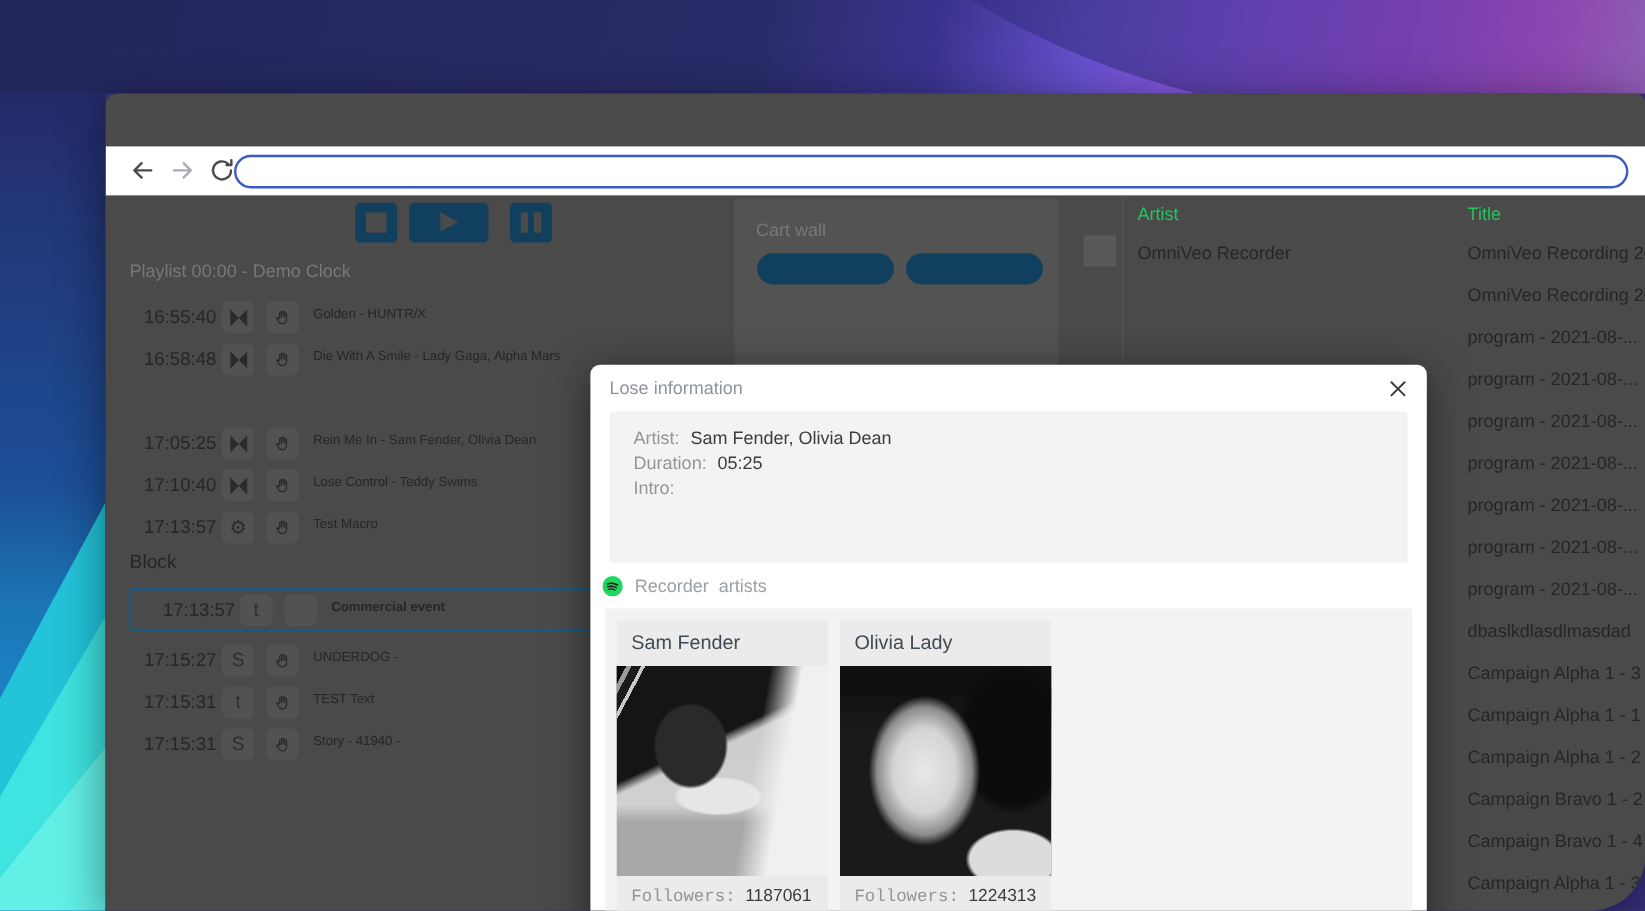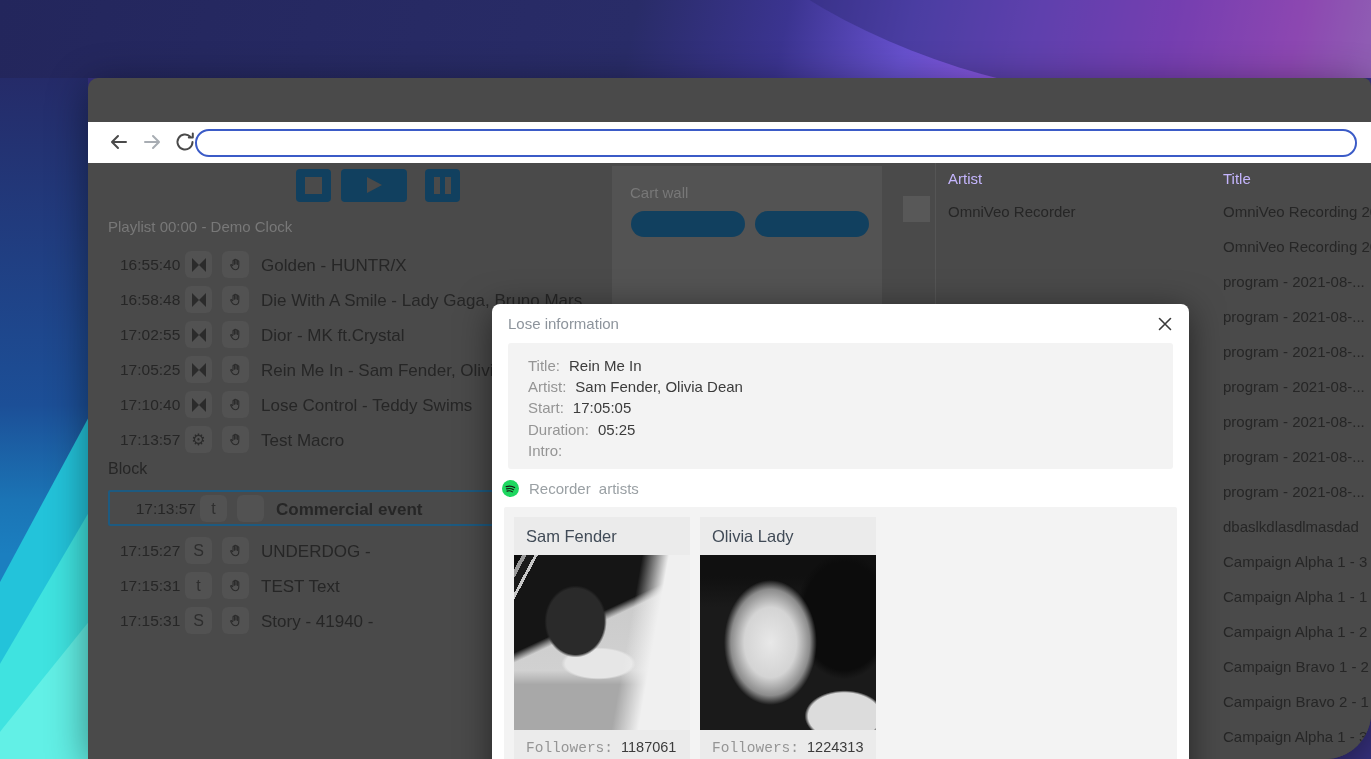--- a/index.html
+++ b/index.html
@@ -42,40 +42,40 @@
   .t-play::after { content:""; position:absolute; left:26px; top:8px; border-left:15px solid #4a4a4a; border-top:8.5px solid transparent; border-bottom:8.5px solid transparent; }
   .t-pause { position:absolute; left:337px; top:6px; width:35px; height:33px; background:#11405f; border-radius:4px; }
   .t-pause::before { content:""; position:absolute; left:9px; top:8px; width:6px; height:17px; background:#4a4a4a; }
   .t-pause::after { content:""; position:absolute; left:20px; top:8px; width:6px; height:17px; background:#4a4a4a; }
 
   .pl-header { position:absolute; left:20px; top:55px; font-size:15px; color:#787878; }
   .pl-row { position:absolute; left:0; height:28px; width:520px; }
   .pl-time { position:absolute; left:32px; top:5px; width:58px; text-align:right; font-size:15.5px; color:#262626; }
   .chip { position:absolute; top:0; width:27px; height:27px; background:#525252; border-radius:6px; display:flex; align-items:center; justify-content:center; }
   .chip.c1 { left:97px; } .chip.c2 { left:134px; }
-  .pl-title { position:absolute; left:173px; top:5px; font-size:17px; color:#262626; white-space:nowrap; }
+  .pl-title { position:absolute; left:173px; top:5px; font-size:11px; color:#262626; white-space:nowrap; }
   .tri { display:inline-block; width:0; height:0; }
   .tri.r { border-left:7px solid #2b2b2b; border-top:7px solid transparent; border-bottom:7px solid transparent; }
   .tri.l { border-right:7px solid #2b2b2b; border-top:7px solid transparent; border-bottom:7px solid transparent; }
   .gear { font-size:16px; color:#2b2b2b; font-family:"DejaVu Sans",sans-serif; }
   .ltr { font-size:16px; color:#2e2e2e; }
   .block-label { position:absolute; left:20px; top:297px; font-size:16px; color:#262626; }
   .comm-row { position:absolute; left:20px; top:327px; width:500px; height:36px; border:2px solid #1d5a80; border-radius:2px; }
   .comm-row .pl-time { left:20px; top:8px; width:66px; }
   .comm-row .chip.c1 { left:90px; top:3px; } .comm-row .chip.c2 { left:127px; top:3px; }
   .comm-row .pl-title { left:166px; top:8px;font-weight:bold; }
 
   .cart-panel { position:absolute; left:524px; top:3px; width:270px; height:593px; background:#535353; }
   .cart-header { position:absolute; left:18px; top:18px; font-size:15px; color:#787878; }
   .cart-btn { position:absolute; top:45px; width:114px; height:26px; border-radius:13px; background:#11405f; border:none; }
   .cart-btn.b1 { left:19px; } .cart-btn.b2 { left:143px; }
 
   .lib-divider { position:absolute; left:847px; top:0; width:1px; height:596px; background:#555; }
   .lib-thumb { position:absolute; left:815px; top:33px; width:27px; height:26px; background:#585858; }
-  .lib-h { position:absolute; top:7px; font-size:15px; color:#c4b5fd; }
+  .lib-h { position:absolute; top:7px; font-size:15px; color:#22c55e; }
   .lib-h.artist { left:860px; } .lib-h.title { left:1135px; }
   .lib-row { position:absolute; font-size:15px; color:#262626; white-space:nowrap; }
   .lib-row.artist { left:860px; }
   .lib-row.title { left:1135px; }
 
   
   .modal { position:absolute; left:404px; top:141px; width:697px; height:640px; background:#ffffff; border-radius:8px;
     box-shadow:0 6px 34px rgba(0,0,0,.5); }
   .modal-title { position:absolute; left:16px; top:11px; font-size:15px; color:#8d949c; }
   .modal-close { position:absolute; right:14px; top:10px; width:20px; height:20px; cursor:pointer; }
@@ -162,34 +162,21 @@
       <span class="pl-time">16:58:48</span>
       <span class="chip c1">
           <span class="tri r"></span>
           <span class="tri l"></span>
         </span>
       <span class="chip c2">
           <svg width="16" height="16" viewBox="0 0 24 24" fill="none" stroke="#2b2b2b" stroke-width="1.6" stroke-linecap="round" stroke-linejoin="round">
             <path d="M7.5 12V5.8a1.1 1.1 0 1 1 2.2 0V11M9.7 10.5V4.6a1.1 1.1 0 1 1 2.2 0V10.5M11.9 10.5V5.2a1.1 1.1 0 1 1 2.2 0V11M14.1 11.2V6.8a1.05 1.05 0 1 1 2.1 0v6.4c0 3.6-2.3 5.8-5.4 5.8-2.4 0-3.9-1-5-3.1l-1.7-3.2c-.4-.8.5-1.6 1.3-1l1.2 1.2"></path>
           </svg>
         </span>
-      <span class="pl-title">Die With A Smile - Lady Gaga, Bruno Mars</span>
-    </div>
-    <div class="pl-row" style="top:158px">
-      <span class="pl-time">17:02:55</span>
-      <span class="chip c1">
-          <span class="tri r"></span>
-          <span class="tri l"></span>
-        </span>
-      <span class="chip c2">
-          <svg width="16" height="16" viewBox="0 0 24 24" fill="none" stroke="#2b2b2b" stroke-width="1.6" stroke-linecap="round" stroke-linejoin="round">
-            <path d="M7.5 12V5.8a1.1 1.1 0 1 1 2.2 0V11M9.7 10.5V4.6a1.1 1.1 0 1 1 2.2 0V10.5M11.9 10.5V5.2a1.1 1.1 0 1 1 2.2 0V11M14.1 11.2V6.8a1.05 1.05 0 1 1 2.1 0v6.4c0 3.6-2.3 5.8-5.4 5.8-2.4 0-3.9-1-5-3.1l-1.7-3.2c-.4-.8.5-1.6 1.3-1l1.2 1.2"></path>
-          </svg>
-        </span>
-      <span class="pl-title">Dior - MK ft.Crystal</span>
+      <span class="pl-title">Die With A Smile - Lady Gaga, Alpha Mars</span>
     </div>
     <div class="pl-row" style="top:193px">
       <span class="pl-time">17:05:25</span>
       <span class="chip c1">
           <span class="tri r"></span>
           <span class="tri l"></span>
         </span>
       <span class="chip c2">
           <svg width="16" height="16" viewBox="0 0 24 24" fill="none" stroke="#2b2b2b" stroke-width="1.6" stroke-linecap="round" stroke-linejoin="round">
             <path d="M7.5 12V5.8a1.1 1.1 0 1 1 2.2 0V11M9.7 10.5V4.6a1.1 1.1 0 1 1 2.2 0V10.5M11.9 10.5V5.2a1.1 1.1 0 1 1 2.2 0V11M14.1 11.2V6.8a1.05 1.05 0 1 1 2.1 0v6.4c0 3.6-2.3 5.8-5.4 5.8-2.4 0-3.9-1-5-3.1l-1.7-3.2c-.4-.8.5-1.6 1.3-1l1.2 1.2"></path>
@@ -289,33 +276,31 @@
     <div class="lib-row title" style="top:180px">program - 2021-08-...</div>
     <div class="lib-row title" style="top:215px">program - 2021-08-...</div>
     <div class="lib-row title" style="top:250px">program - 2021-08-...</div>
     <div class="lib-row title" style="top:285px">program - 2021-08-...</div>
     <div class="lib-row title" style="top:320px">program - 2021-08-...</div>
     <div class="lib-row title" style="top:355px">dbaslkdlasdlmasdad</div>
     <div class="lib-row title" style="top:390px">Campaign Alpha 1 - 3</div>
     <div class="lib-row title" style="top:425px">Campaign Alpha 1 - 1</div>
     <div class="lib-row title" style="top:460px">Campaign Alpha 1 - 2</div>
     <div class="lib-row title" style="top:495px">Campaign Bravo 1 - 2</div>
-    <div class="lib-row title" style="top:530px">Campaign Bravo 2 - 1</div>
+    <div class="lib-row title" style="top:530px">Campaign Bravo 1 - 4</div>
     <div class="lib-row title" style="top:565px">Campaign Alpha 1 - 3</div>
 
     <div class="modal">
       <div class="modal-title">Lose information</div>
       <svg class="modal-close" viewBox="0 0 20 20" fill="none" stroke="#3a3a3a" stroke-width="1.6" stroke-linecap="round">
           <path d="M4.5 4.5l11 11M15.5 4.5l-11 11"></path>
         </svg>
 
       <div class="info-box">
-        <div class="info-line"><span class="lbl">Title:</span><span>Rein Me In</span></div>
         <div class="info-line"><span class="lbl">Artist:</span><span>Sam Fender, Olivia Dean</span></div>
-        <div class="info-line"><span class="lbl">Start:</span><span>17:05:05</span></div>
         <div class="info-line"><span class="lbl">Duration:</span><span>05:25</span></div>
         <div class="info-line"><span class="lbl">Intro:</span><span></span></div>
       </div>
 
       <div class="related">
         <svg class="sp-icon" viewBox="0 0 24 24">
           <circle cx="12" cy="12" r="12" fill="#1ed760"></circle>
           <path d="M6 9.3c4.1-1.2 8.2-.8 11.7 1.3" stroke="#191414" stroke-width="1.9" fill="none" stroke-linecap="round"></path>
           <path d="M6.5 12.6c3.4-1 6.9-.6 9.8 1.1" stroke="#191414" stroke-width="1.7" fill="none" stroke-linecap="round"></path>
           <path d="M7 15.7c2.8-.8 5.5-.5 7.9 1" stroke="#191414" stroke-width="1.5" fill="none" stroke-linecap="round"></path>

